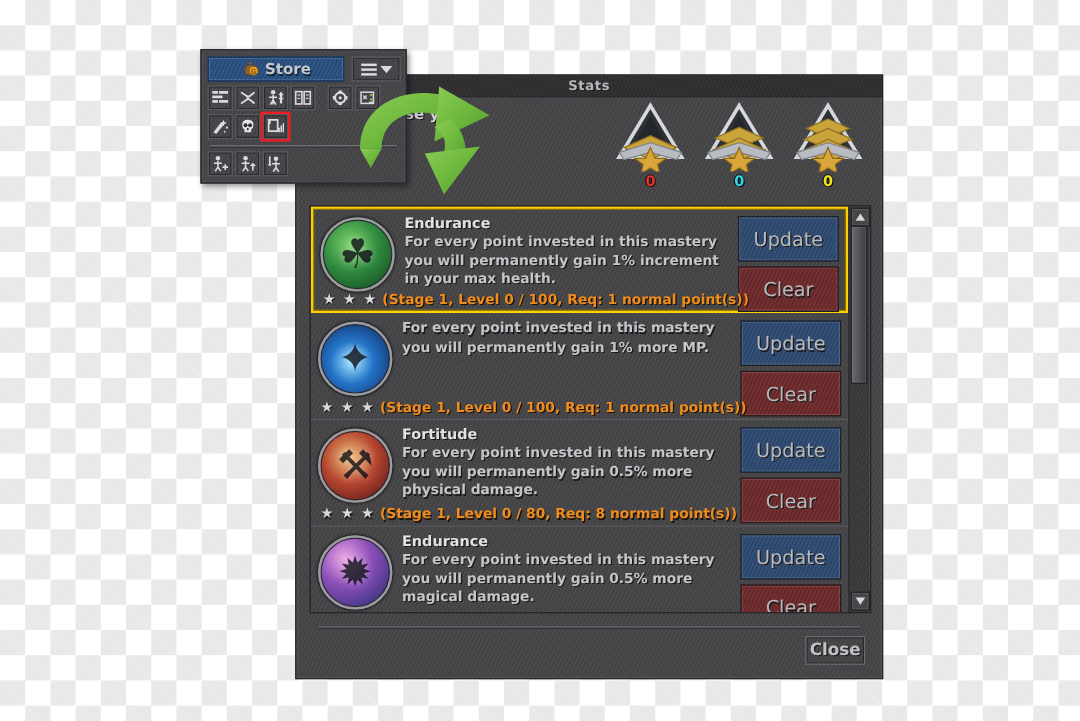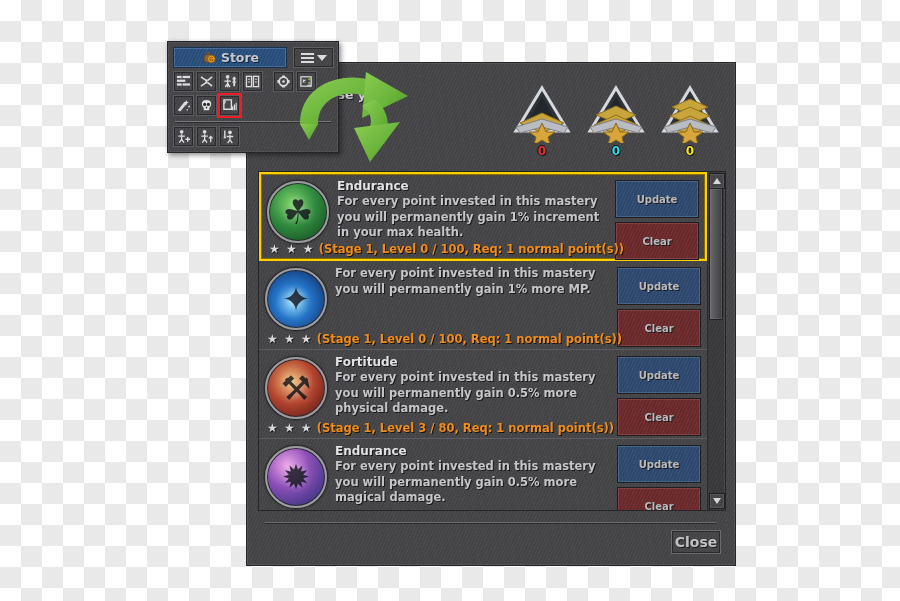--- a/index.html
+++ b/index.html
@@ -149,21 +149,21 @@
     text-shadow: 1px 1px 0 #1a1a1c;
   }
   .row-buttons {
     flex: 0 0 86px;
     width: 86px;
     padding-top: 1px;
   }
   .btn-update, .btn-clear {
     width: 84px; height: 38px;
     display: flex; align-items: center; justify-content: center;
-    font-size: 10px; font-weight: bold;
+    font-size: 16px; font-weight: normal;
     color: #b9b9bc;
     text-shadow: 1px 1px 0 #1b1b1e;
     border: 1px solid #1f1f22;
     box-sizing: border-box;
   }
   .btn-update {
     background-color: #2f4b72;
     background-image: repeating-linear-gradient(115deg, rgba(255,255,255,0.045) 0 1px, rgba(0,0,0,0.05) 1px 3px);
     box-shadow: 0 0 0 1px rgba(140,170,210,0.25) inset;
     margin-bottom: 4px;
@@ -319,20 +319,23 @@
     left: 296px; top: 66px;
     width: 120px; height: 100px;
     pointer-events: none;
   }
 </style>
 </head>
 <body>
 
 <div id="stats-window" class="stone">
 
+  <div id="stats-titlebar" class="stone-darker">
+    <span id="stats-title">Stats</span>
+  </div>
 
   <div id="header-note">to increase your</div>
 
   <div id="ranks">
 
     <div class="rank">
       <svg class="rank-badge" viewBox="0 0 68 60">
         <polygon points="34,5 60,48 8,48" fill="#2e3238" stroke="#d6d8dc" stroke-width="3"></polygon>
         <polygon points="34,14 52,45 16,45" fill="#23262b"></polygon>
         <path d="M12 40 L34 30 L56 40 L34 50 Z" fill="#c8a43a" stroke="#8e7020" stroke-width="1"></path>
@@ -413,21 +416,21 @@
         <div class="row-body">
           <div class="row-name">Fortitude</div>
           <div class="row-desc">For every point invested in this mastery you will permanently gain 0.5% more physical damage.</div>
         </div>
         <div class="row-buttons">
           <div class="btn-update">Update</div>
           <div class="btn-clear">Clear</div>
         </div>
         <div class="row-stage">
           <span class="stars">★ ★ ★</span>
-          <span>(Stage 1, Level 3 / 80, Req: 1 normal point(s))</span>
+          <span>(Stage 1, Level 0 / 80, Req: 8 normal point(s))</span>
         </div>
       </div>
 
       <div class="row stone">
         <div class="row-icon" style="background:radial-gradient(circle at 35% 30%, #f0a8e8 0%, #8c4fb8 40%, #1d2a6e 100%)">
           <span class="glyph">✹</span>
         </div>
         <div class="row-body">
           <div class="row-name">Endurance</div>
           <div class="row-desc">For every point invested in this mastery you will permanently gain 0.5% more magical damage.</div>

